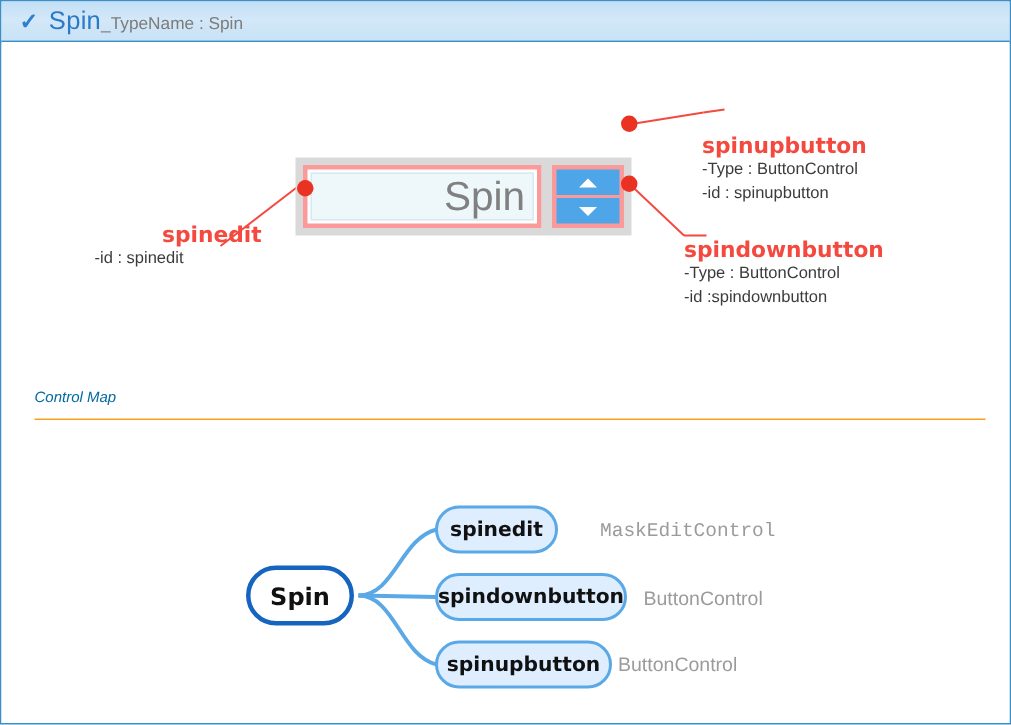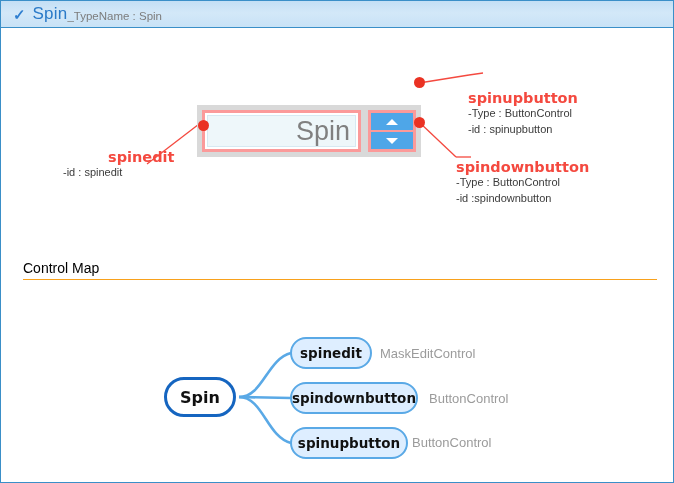--- a/index.html
+++ b/index.html
@@ -126,22 +126,23 @@
   
   .dot{
     position:absolute;
     width:11px;height:11px;border-radius:50%;
     background:#ea3223;
   }
 
   
   #cm-title{
     position:absolute;left:22px;top:231px;
-    color:#000000;
-    font-size:14px;
+    color:#0369a1;
+    font-size:10px;
+    font-style:italic;
   }
   #cm-rule{
     position:absolute;left:22px;top:250px;
     width:634px;height:1px;
     background:#f8a11c;
   }
 
   
   .node{
     position:absolute;
@@ -170,21 +171,21 @@
   #node-spindownbutton{left:289px;top:353px;width:128px;}
   #node-spinupbutton{left:289px;top:398px;width:118px;}
 
   .type-label{
     position:absolute;
     color:#9b9b9b;
     font-size:13px;
     white-space:nowrap;
     font-family:"Liberation Sans", sans-serif;
   }
-  #type-spinedit{left:379px;top:317px;}
+  #type-spinedit{left:399px;top:317px;font-family:Liberation Mono, monospace;}
   #type-spindownbutton{left:428px;top:362px;}
   #type-spinupbutton{left:411px;top:406px;}
 
   #map-svg{
     position:absolute;left:0;top:0;
     width:672px;height:453px;
     pointer-events:none;
   }
   #anno-svg{
     position:absolute;left:0;top:0;

